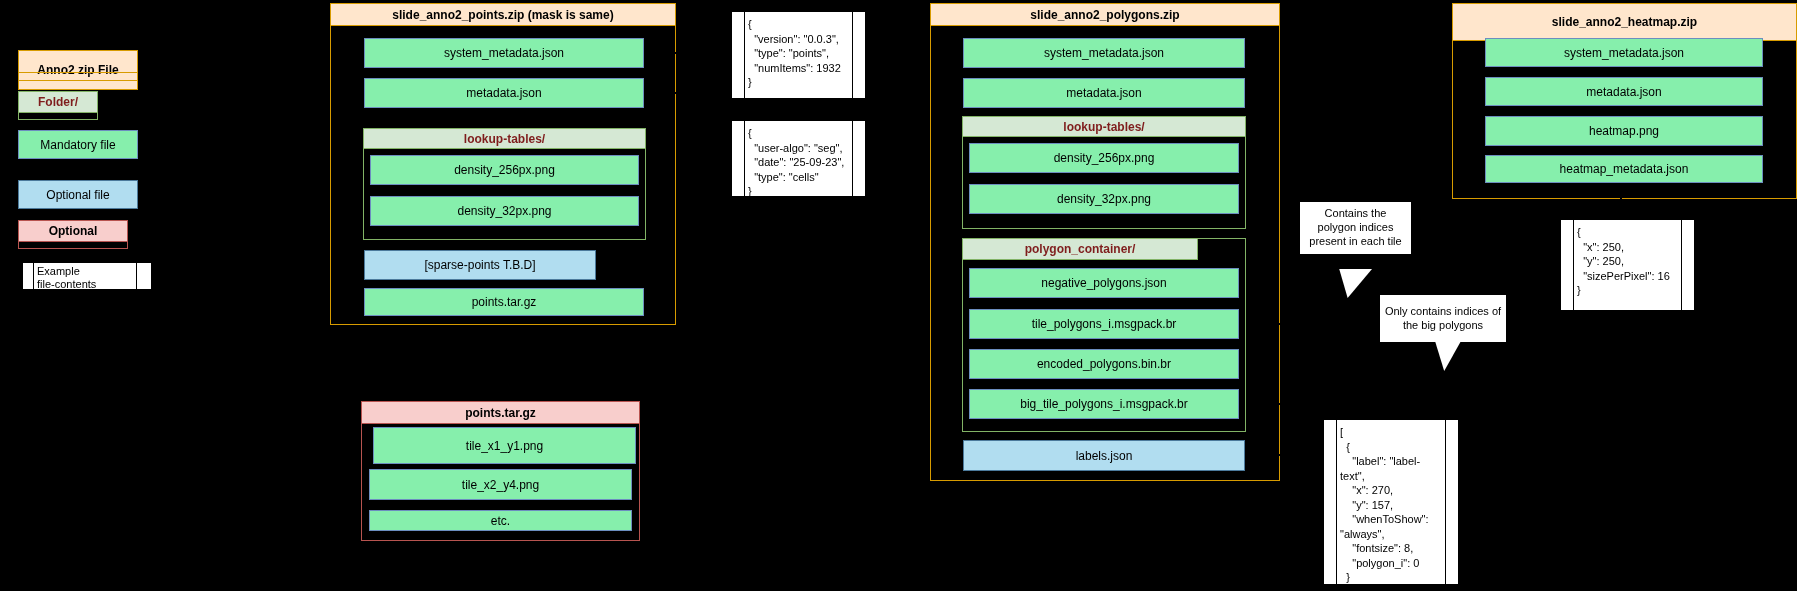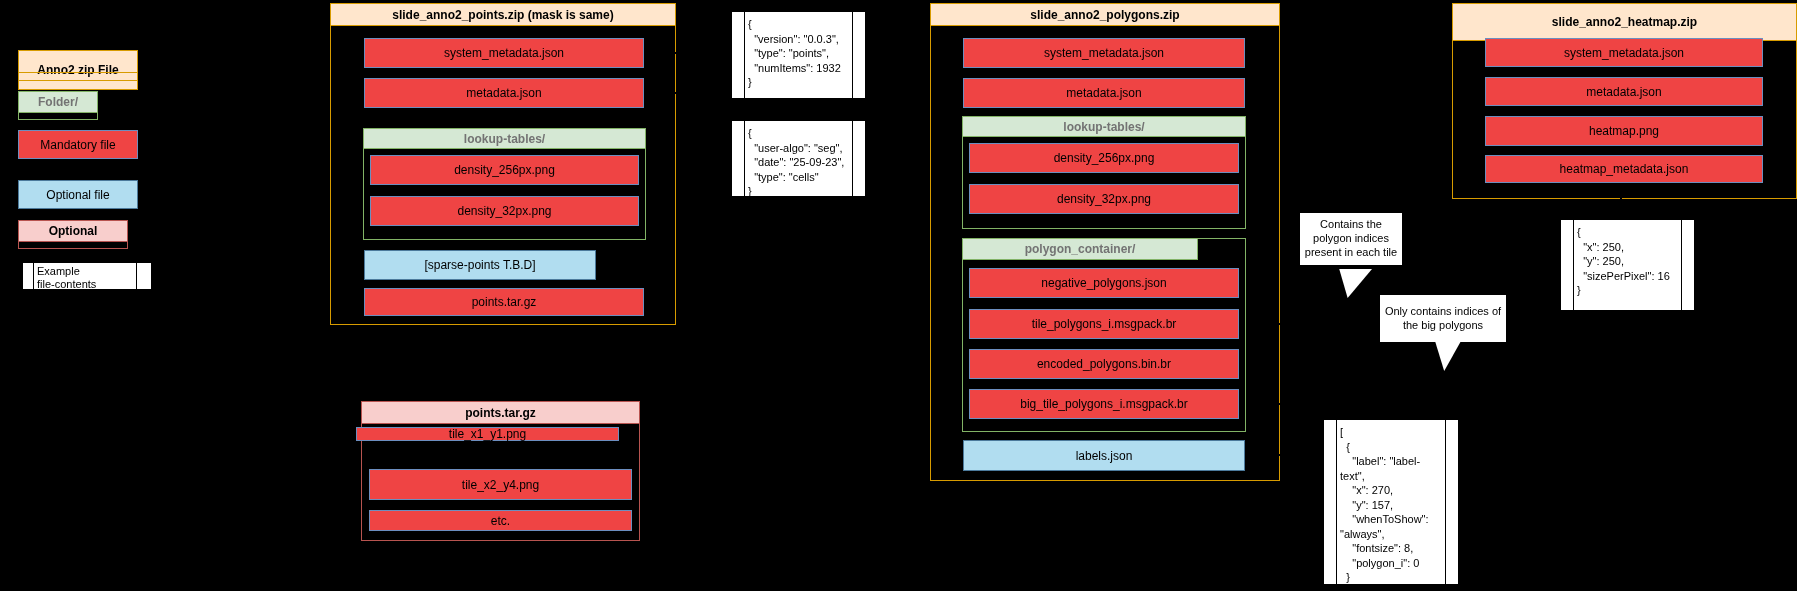--- a/index.html
+++ b/index.html
@@ -1,27 +1,27 @@
 <!DOCTYPE html>
 <html><head>
 <meta charset="utf-8">
 <style>
   html,body{margin:0;padding:0;background:#000;width:1797px;height:591px;overflow:hidden;
     font-family:"Liberation Sans","DejaVu Sans",sans-serif;}
   .abs{position:absolute;box-sizing:border-box;}
-  .file{background:#ef4444;border:1px solid #6C8EBF;display:flex;align-items:center;justify-content:center;
+  .file{background:#86efac;border:1px solid #6C8EBF;display:flex;align-items:center;justify-content:center;
     font-size:12px;color:#000;text-align:center;}
   .opt{background:#B1DDF0;border:1px solid #4C7A9C;display:flex;align-items:center;justify-content:center;
     font-size:12px;color:#000;text-align:center;}
   .zipbox{border:1px solid #D79B00;background:transparent;}
   .ziphead{background:#FFE6CC;border:1px solid #D79B00;display:flex;align-items:center;justify-content:center;
     font-size:12px;font-weight:bold;color:#000;text-align:center;}
   .folderbox{border:1px solid #82B366;background:transparent;}
   .folderhead{background:#D5E8D4;border:1px solid #82B366;display:flex;align-items:center;justify-content:center;
-    font-size:12px;font-weight:bold;color:#737373;}
+    font-size:12px;font-weight:bold;color:#7f1d1d;}
   .tarbox{border:1px solid #B85450;background:transparent;}
   .tarhead{background:#F8CECC;border:1px solid #B85450;display:flex;align-items:center;justify-content:center;
     font-size:12px;font-weight:bold;color:#000;}
   .callout{background:#fff;border:1px solid #000;color:#000;font-size:11px;line-height:1.32;
     white-space:pre-wrap;padding:5px 15px 4px 16px;}
   .callout::before,.callout::after{content:"";position:absolute;top:0;bottom:0;width:1px;background:#000;}
   .callout::before{left:12px;}
   .callout::after{right:12px;}
   .bubble{background:#fff;color:#000;font-size:11px;line-height:1.25;display:flex;align-items:center;
     justify-content:center;text-align:center;padding:2px 4px;}
@@ -95,21 +95,21 @@
 <div class="abs file" style="left:969px;top:309px;width:270px;height:30px">tile_polygons_i.msgpack.br</div>
 <div class="abs file" style="left:969px;top:349px;width:270px;height:30px">encoded_polygons.bin.br</div>
 <div class="abs file" style="left:969px;top:389px;width:270px;height:30px">big_tile_polygons_i.msgpack.br</div>
 
 <div class="abs opt" style="left:963px;top:440px;width:282px;height:31px">labels.json</div>
 
 <div class="abs conn" style="left:1246px;top:323px;width:70px;height:2px"></div>
 <div class="abs conn" style="left:1246px;top:403px;width:120px;height:2px"></div>
 <div class="abs conn" style="left:1246px;top:454px;width:80px;height:2px"></div>
 
-<div class="abs bubble" style="left:1300px;top:213px;width:102px;height:52px">Contains the polygon indices present in each tile</div>
+<div class="abs bubble" style="left:1300px;top:202px;width:111px;height:52px">Contains the polygon indices present in each tile</div>
 <div class="abs tail" style="left:1330px;top:269px;width:42px;height:29px;clip-path:polygon(22% 0,100% 0,42% 100%)"></div>
 
 <div class="abs bubble" style="left:1380px;top:295px;width:126px;height:47px">Only contains indices of the big polygons</div>
 <div class="abs tail" style="left:1425px;top:341px;width:40px;height:30px;clip-path:polygon(25% 0,90% 0,48% 100%)"></div>
 
 <div class="abs callout" style="left:1323px;top:419px;width:136px;height:166px">[
   {
     "label": "label-text",
     "x": 270,
     "y": 157,
@@ -130,15 +130,15 @@
 <div class="abs conn" style="left:1620px;top:183px;width:2px;height:36px"></div>
 
 <div class="abs callout" style="left:1560px;top:219px;width:135px;height:92px">{
   "x": 250,
   "y": 250,
   "sizePerPixel": 16
 }</div>
 
 <div class="abs tarbox" style="left:361px;top:401px;width:279px;height:140px"></div>
 <div class="abs tarhead" style="left:361px;top:401px;width:279px;height:23px">points.tar.gz</div>
-<div class="abs file" style="left:356px;top:427px;width:263px;height:14px">tile_x1_y1.png</div>
+<div class="abs file" style="left:373px;top:427px;width:263px;height:37px">tile_x1_y1.png</div>
 <div class="abs file" style="left:369px;top:469px;width:263px;height:31px">tile_x2_y4.png</div>
 <div class="abs file" style="left:369px;top:510px;width:263px;height:21px">etc.</div>
 
 </body></html>

